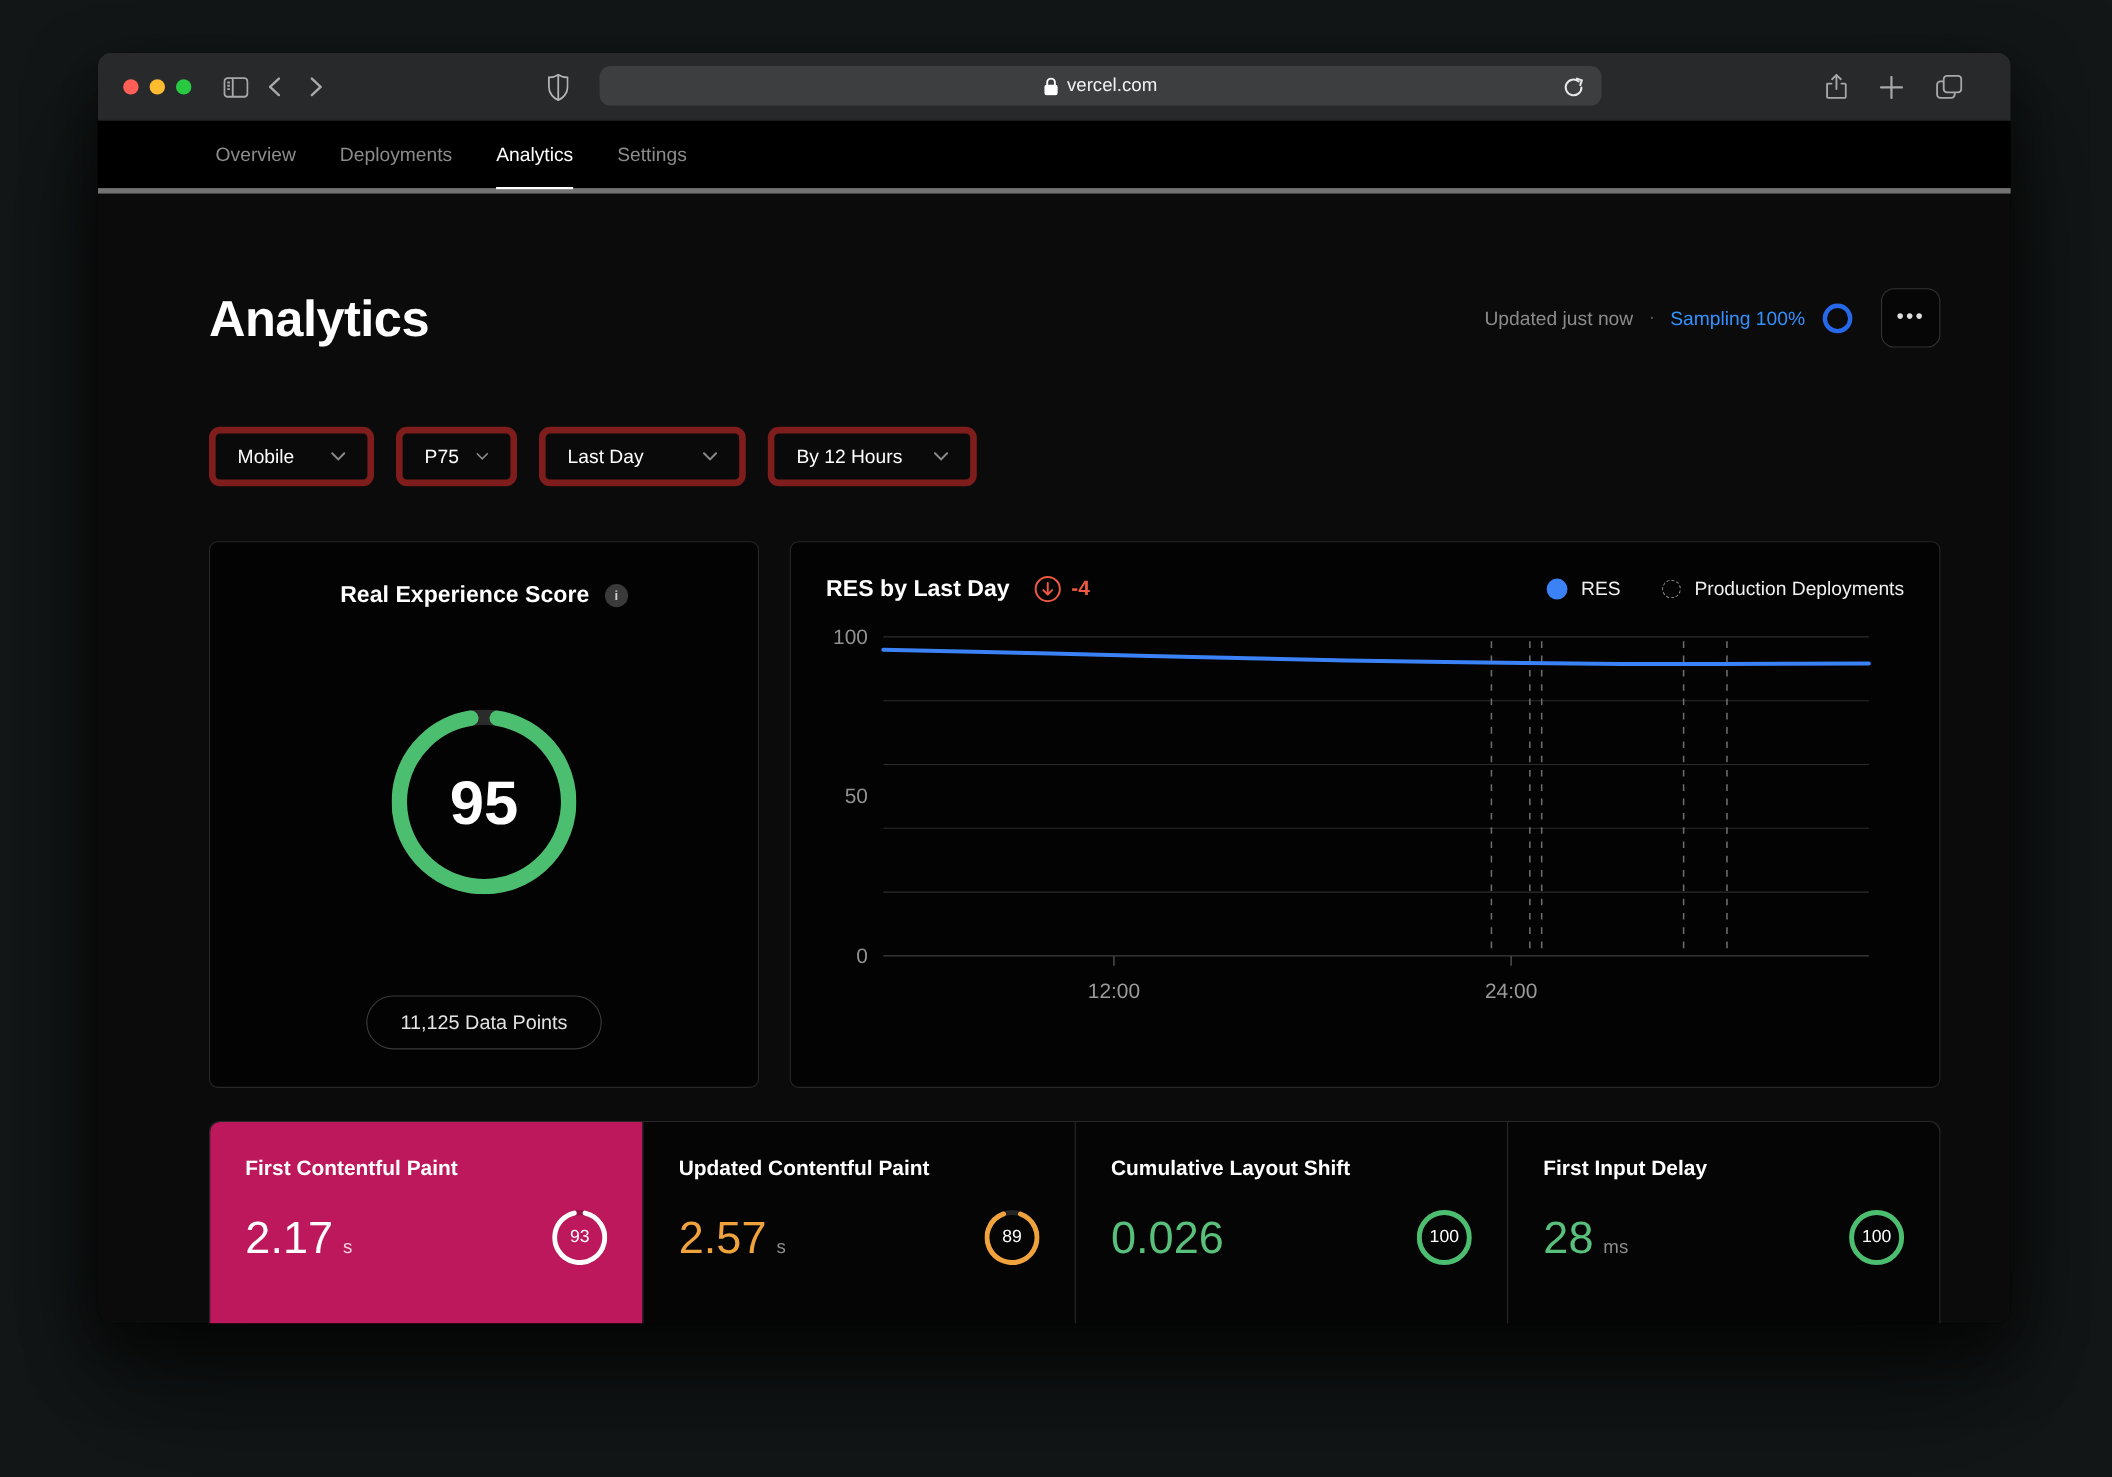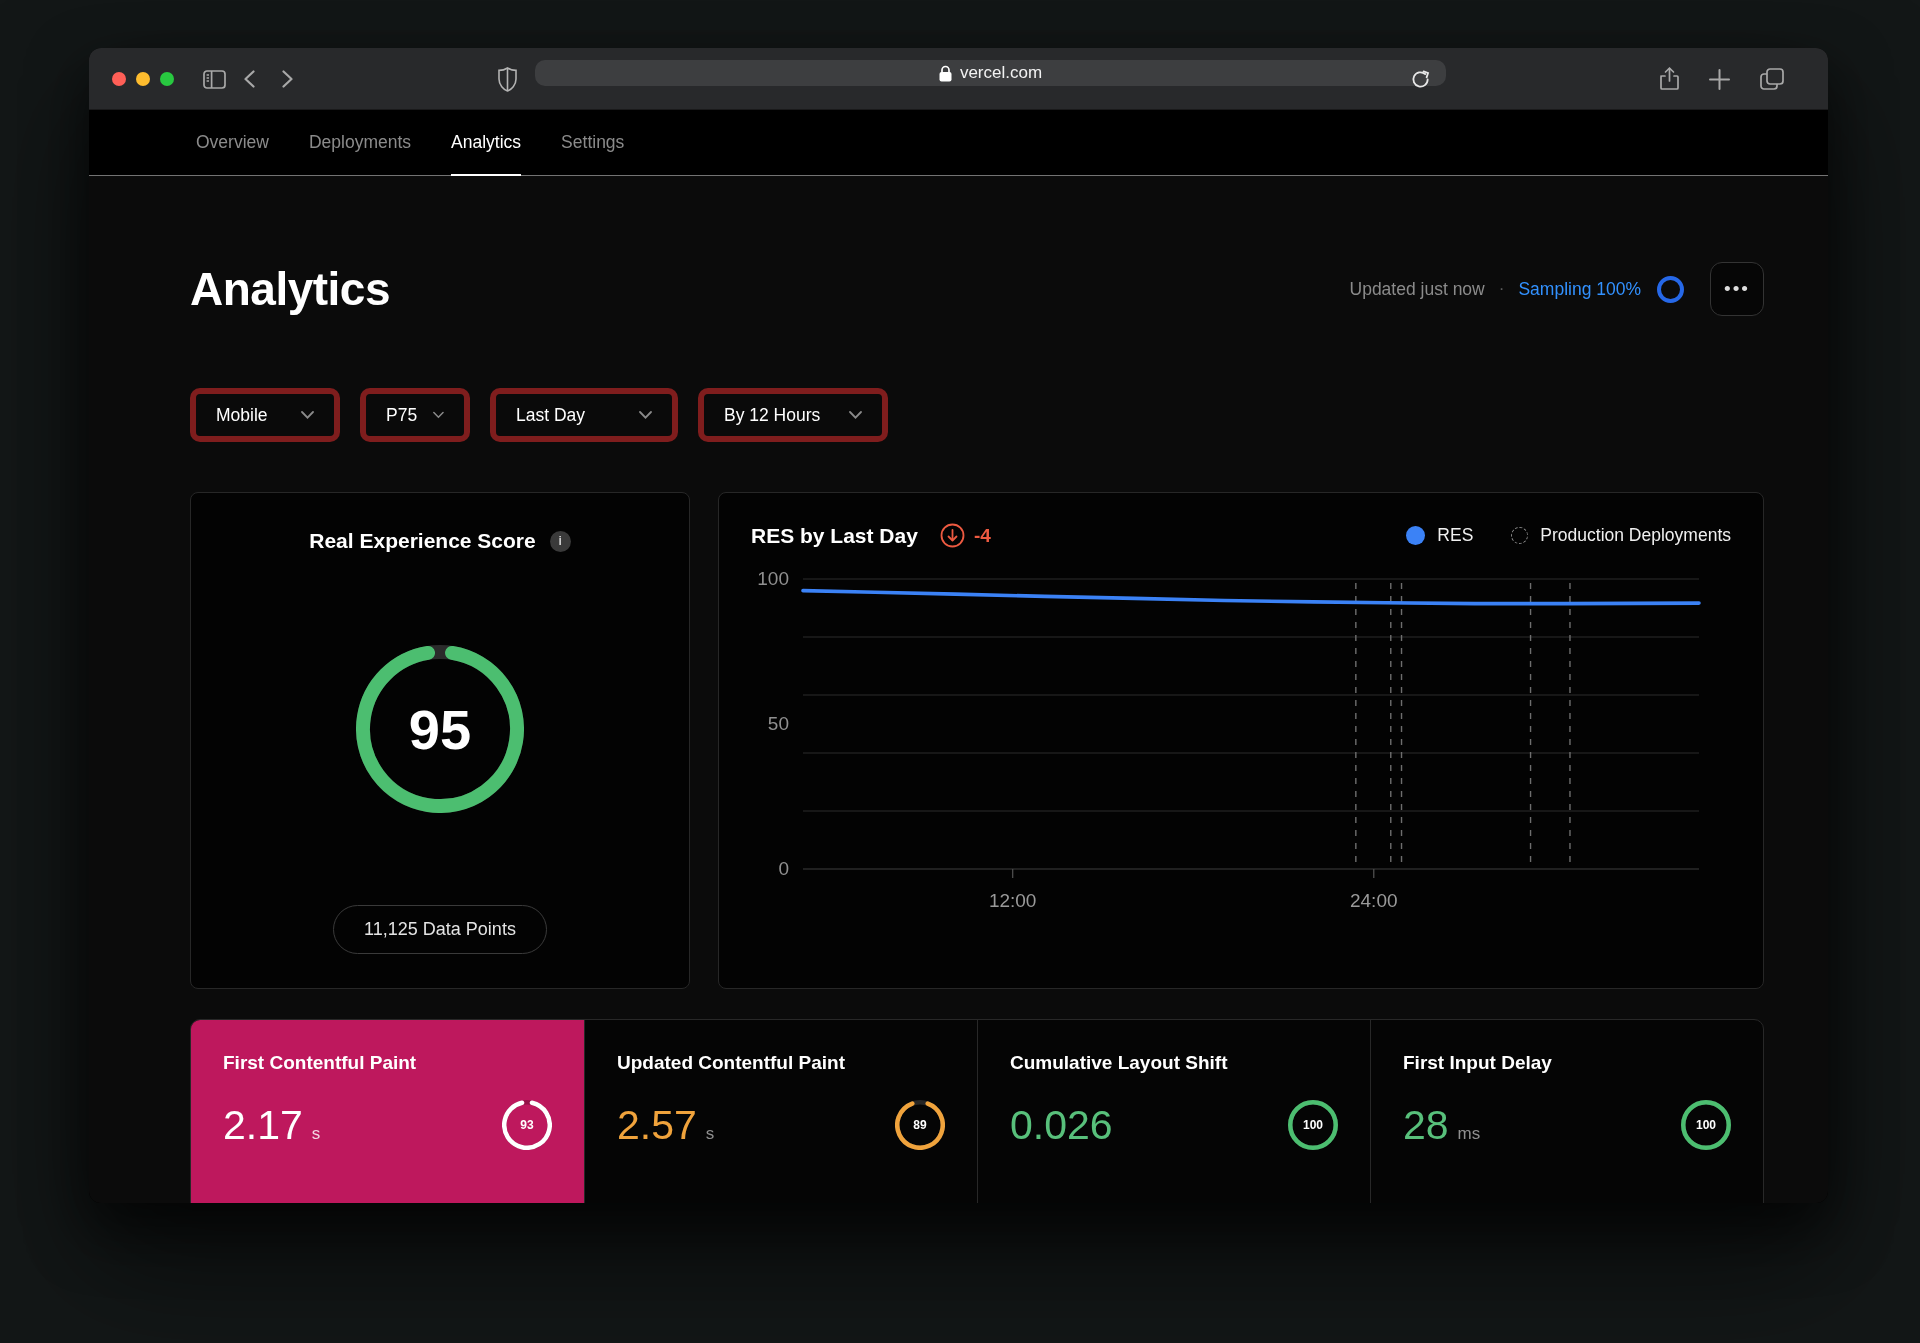--- a/index.html
+++ b/index.html
@@ -11,31 +11,31 @@
     position:absolute; left:89px; top:48px; width:1739px; height:1155px;
     background:#000; border-radius:12px; overflow:hidden;
     box-shadow:0 25px 60px rgba(0,0,0,.65), 0 60px 120px rgba(0,0,0,.5);
   }
   .toolbar { position:relative; height:62px; background:#28292b; border-bottom:1px solid #1a1a1b; }
   .traffic { position:absolute; left:23px; top:24px; display:flex; gap:10px; }
   .traffic span { width:14px; height:14px; border-radius:50%; display:block; }
   .tb-icon { position:absolute; top:0; height:62px; display:flex; align-items:center; justify-content:center; color:#a8a8a8; cursor:default; }
   .tb-icon svg { display:block; }
   .urlbar {
-    position:absolute; left:446px; top:12px; width:911px; height:26px;
+    position:absolute; left:456px; top:12px; width:911px; height:36px;
     background:#3d3e40; border-radius:10px; display:flex; align-items:center; justify-content:center;
     color:#f2f2f2; font-size:17px;
   }
   .urlbar .lock { margin-right:8px; display:flex; }
   .reload { position:absolute; right:12px; top:5px; width:28px; height:28px; display:flex; align-items:center; justify-content:center; color:#e8e8e8; }
   .tb-right { position:absolute; right:44px; top:0; height:62px; display:flex; align-items:center; gap:30px; color:#c4c4c4; }
 
   
   .page { background:#0b0b0b; height:1093px; }
-  .nav-tabs { display:flex; gap:40px; padding-left:107px; height:66px; background:#000; border-bottom:1px solid #737373; }
+  .nav-tabs { display:flex; gap:40px; padding-left:107px; height:66px; background:#000; border-bottom:5px solid #737373; }
   .nav-tab { display:flex; align-items:center; font-size:17.5px; color:#8b8b8b; border-bottom:2px solid transparent; margin-bottom:-1px; cursor:pointer; }
   .nav-tab.active { color:#fff; border-bottom-color:#fff; }
 
   .content { padding:0 64px 0 101px; }
   .title-row { margin-top:86px; display:flex; align-items:center; justify-content:space-between; }
   h1 { color:#fff; font-size:46px; font-weight:600; letter-spacing:-0.5px; }
   .meta { display:flex; align-items:center; gap:14px; }
   .meta .updated { color:#8b8b8b; font-size:17.5px; }
   .meta .sep { color:#5c5c5c; font-size:17px; }
   .meta .sampling { color:#3291ff; font-size:17.5px; cursor:pointer; }
@@ -76,21 +76,21 @@
 
   .metrics-row { margin-top:30px; display:grid; grid-template-columns:repeat(4,1fr); border:1px solid #282828; border-radius:10px; overflow:hidden; background:#050505; height:210px; }
   .metric-card { padding:32px 32px 0; border-left:1px solid #282828; cursor:pointer; position:relative; }
   .metric-card:first-child { border-left:none; }
   .metric-title { color:#fff; font-size:19px; font-weight:700; }
   .metric-valuerow { margin-top:26px; display:flex; align-items:center; justify-content:space-between; }
   .metric-value { font-size:41px; font-weight:400; }
   .metric-unit { font-size:17px; margin-left:9px; }
   .metric-num { display:flex; align-items:baseline; }
   .mini-gauge { position:relative; width:50px; height:50px; }
-  .mini-gauge .num { position:absolute; inset:0; display:flex; align-items:center; justify-content:center; font-size:12px; font-weight:700; color:#fff; }
+  .mini-gauge .num { position:absolute; inset:0; display:flex; align-items:center; justify-content:center; font-size:16px; font-weight:400; color:#fff; }
 </style>
 </head>
 <body>
 <div class="stage">
 
 <div class="window">
 
   <div class="toolbar">
     <div class="traffic">
       <span style="background:#ff5f57"></span>

